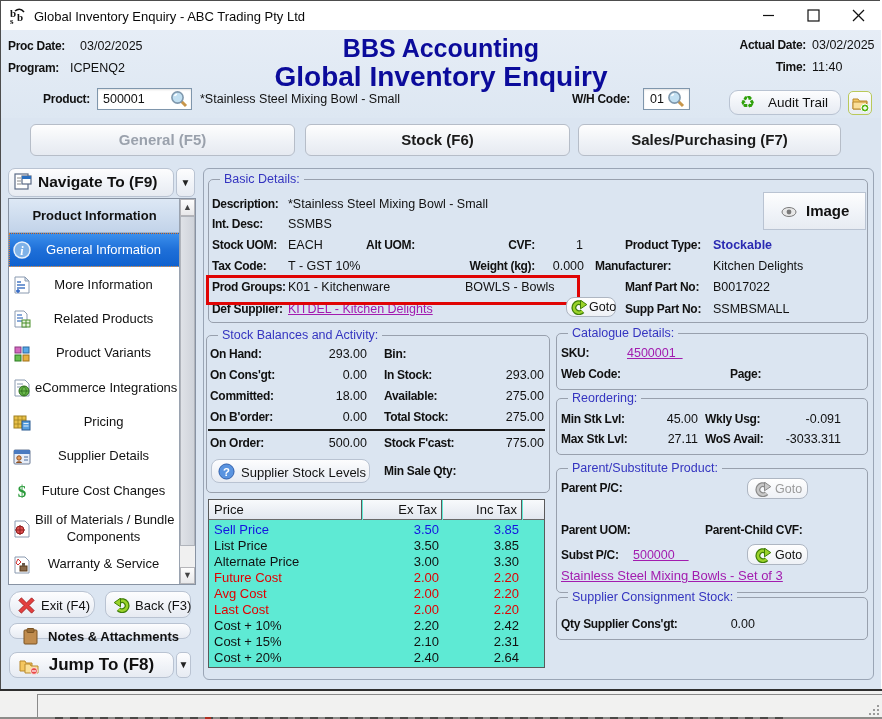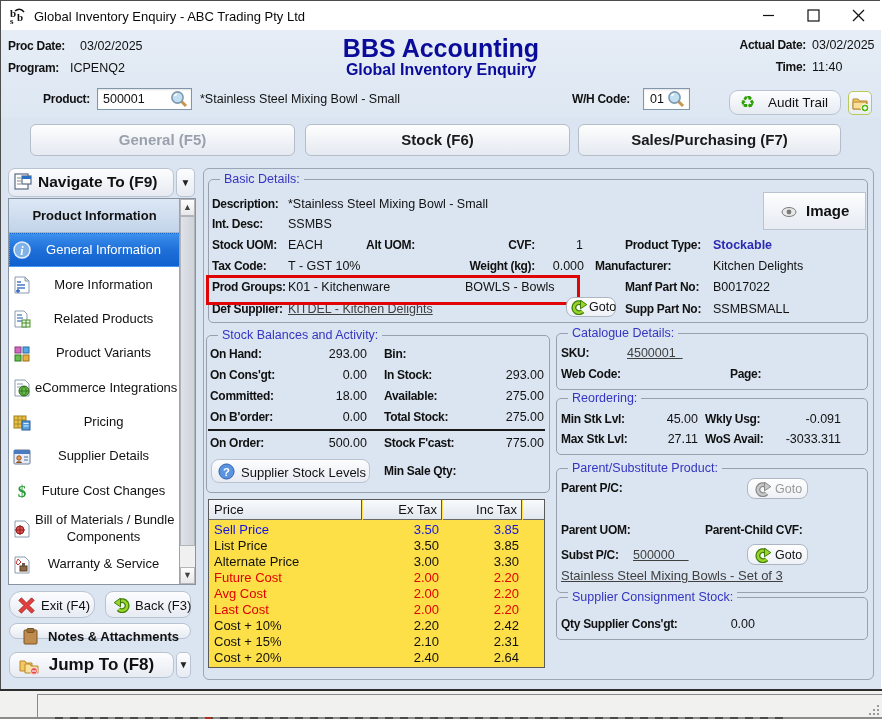--- a/index.html
+++ b/index.html
@@ -37,26 +37,26 @@
   .sb{position:absolute;right:0;top:0;width:16px;height:100%;background:#f0f0f0;border-left:1px solid #9aa3b0;box-sizing:border-box;}
   .sbtn{position:absolute;left:0;width:15px;height:17px;background:linear-gradient(#fdfdfd,#e8e8ea);border:1px solid #b5b5b9;box-sizing:border-box;color:#444;
         font-size:9px;text-align:center;line-height:15px;}
   
   .fs{position:absolute;border:1px solid #98a0ad;border-radius:5px;}
   .fs .lg{position:absolute;top:-8px;left:11px;padding:0 4px;background:#dbe5f1;color:#3434c0;font-size:12.5px;}
   .panel{position:absolute;left:203px;top:168px;width:671px;height:512px;border:1px solid #9aa5b5;border-radius:6px;box-sizing:border-box;}
   .lbl{position:absolute;font-weight:bold;white-space:nowrap;font-size:12px;letter-spacing:-0.3px;}
   .val{position:absolute;white-space:nowrap;text-align:right;}
   .rt{text-align:right;}
-  a.lnk{color:#404040;text-decoration:underline;}
+  a.lnk{color:#a21caf;text-decoration:underline;}
   
   .inp{position:absolute;background:#fff;border:1px solid #7f96ac;box-sizing:border-box;
        box-shadow:inset 0 1px 2px rgba(0,0,0,.12);font-size:12.5px;}
   
-  .ptab{position:absolute;left:208px;top:499px;width:337px;height:169px;background:#fde047;border:1px solid #5a5a5a;box-sizing:border-box;}
+  .ptab{position:absolute;left:208px;top:499px;width:337px;height:169px;background:#5eead4;border:1px solid #5a5a5a;box-sizing:border-box;}
   .ptab .ph{position:absolute;top:0;height:20px;background:linear-gradient(#f8fafc,#e2e7ef);border-bottom:1px solid #6a6a6a;box-sizing:border-box;font-size:13px;line-height:19px;}
   .prow{position:absolute;height:16px;font-size:13px;line-height:16px;white-space:nowrap;}
   .red{color:#e10000;}
   .blue{color:#1414e0;}
   
   .status{position:absolute;left:0px;top:689px;width:882px;height:30px;background:#f1f1f0;border-top:2px solid #2e2e2e;box-sizing:border-box;}
   .gotobtn{position:absolute;border:1px solid #aeb6c2;border-radius:8px;background:linear-gradient(#fefefe,#eef1f6);box-sizing:border-box;font-size:12.5px;}
 </style></head>
 <body>
 <div class="win"></div>
@@ -76,21 +76,21 @@
     <line x1="106" y1="9" x2="95" y2="20" stroke="#111" stroke-width="1.2"></line>
   </svg>
 </div>
 
 <div class="hdr"></div>
 <div class="lbl" style="left:8px;top:39px">Proc Date:</div>
 <div class="val" style="left:80px;top:39px">03/02/2025</div>
 <div class="lbl" style="left:8px;top:61px">Program:</div>
 <div class="val" style="left:70px;top:61px">ICPENQ2</div>
 <div class="abs navy" style="left:0;top:34px;width:882px;text-align:center;font-size:25px;font-weight:bold">BBS Accounting</div>
-<div class="abs navy" style="left:0;top:61px;width:882px;text-align:center;font-size:16px;font-weight:bold">Global Inventory Enquiry</div>
+<div class="abs navy" style="left:0;top:61px;width:882px;text-align:center;font-size:28px;font-weight:bold">Global Inventory Enquiry</div>
 <div class="lbl rt" style="left:706px;top:38px;width:100px">Actual Date:</div>
 <div class="val" style="left:812px;top:38px">03/02/2025</div>
 <div class="lbl rt" style="left:706px;top:60px;width:100px">Time:</div>
 <div class="val" style="left:812px;top:60px">11:40</div>
 
 <div class="lbl rt" style="left:10px;top:92px;width:80px">Product:</div>
 <div class="inp" style="left:97px;top:88px;width:95px;height:22px;line-height:20px;padding-left:5px">500001</div>
 <svg class="abs" style="left:170px;top:90px" width="18" height="18" viewBox="0 0 18 18">
   <line x1="11.5" y1="11.5" x2="16" y2="16" stroke="#c8964a" stroke-width="3"></line>
   <circle cx="7.5" cy="7.5" r="5.6" fill="#c2e0f2" stroke="#7f98ad" stroke-width="1.6"></circle>

